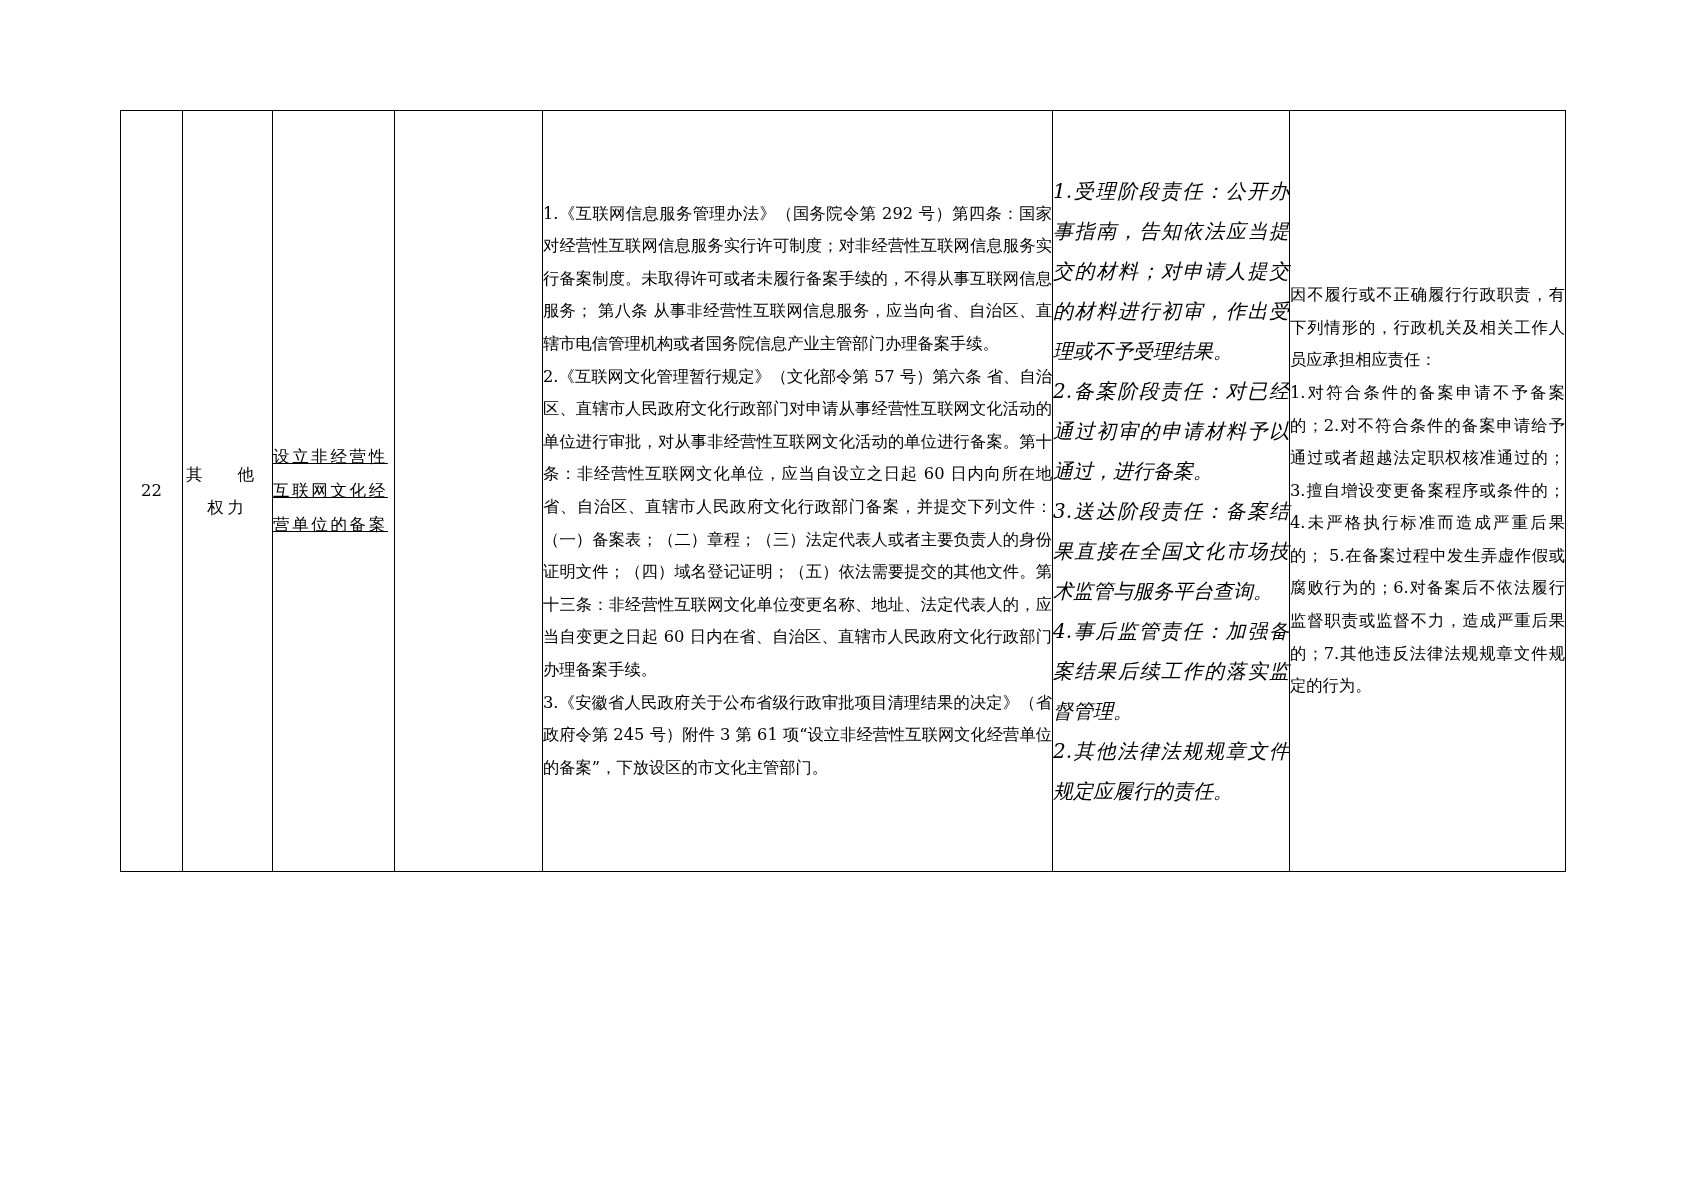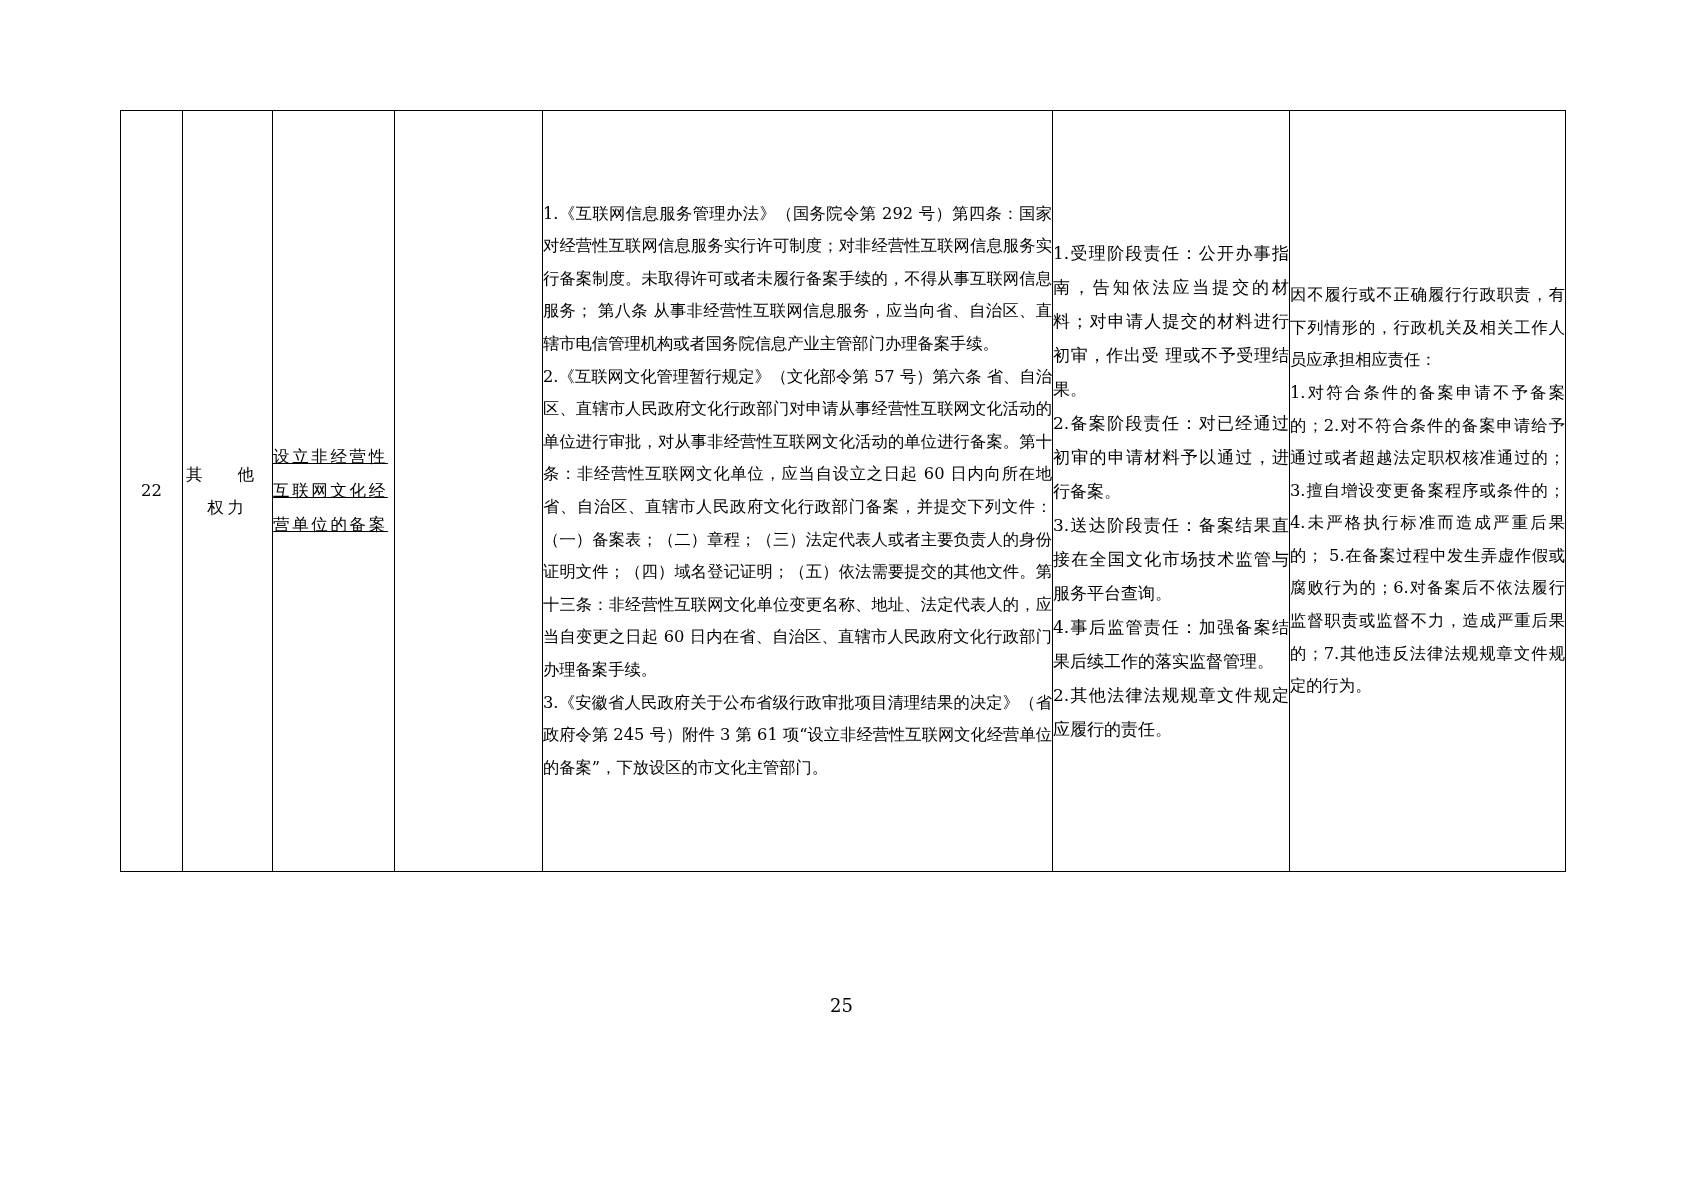--- a/index.html
+++ b/index.html
@@ -67,26 +67,27 @@
     font-size: 16.3px;
     line-height: 2.0;
     text-align: justify;
     text-justify: inter-ideograph;
     padding: 14px 14px 14px 14px;
     vertical-align: middle;
   }
   .v-basis p { margin: 0; text-indent: 0; }
 
   .v-resp {
-    font-size: 17px;
+    font-size: 20px;
     line-height: 2.0;
     text-align: justify;
     text-justify: inter-ideograph;
     padding: 12px 12px;
     vertical-align: middle;
+    font-style: italic;
   }
   .v-resp p { margin: 0; }
 
   .v-acc {
     font-size: 16.3px;
     line-height: 2.0;
     text-align: justify;
     text-justify: inter-ideograph;
     padding: 12px 12px;
     vertical-align: middle;
@@ -148,14 +149,13 @@
         </td>
 
         <td class="v-acc">
           <p>因不履行或不正确履行行政职责，有下列情形的，行政机关及相关工作人员应承担相应责任：</p>
           <p>1.对符合条件的备案申请不予备案的；2.对不符合条件的备案申请给予通过或者超越法定职权核准通过的；  3.擅自增设变更备案程序或条件的；4.未严格执行标准而造成严重后果的；  5.在备案过程中发生弄虚作假或腐败行为的；6.对备案后不依法履行监督职责或监督不力，造成严重后果的；7.其他违反法律法规规章文件规定的行为。</p>
         </td>
       </tr>
     </tbody>
   </table>
 
-  <div class="page-number">25</div>
 </div>
 
 </body></html>

